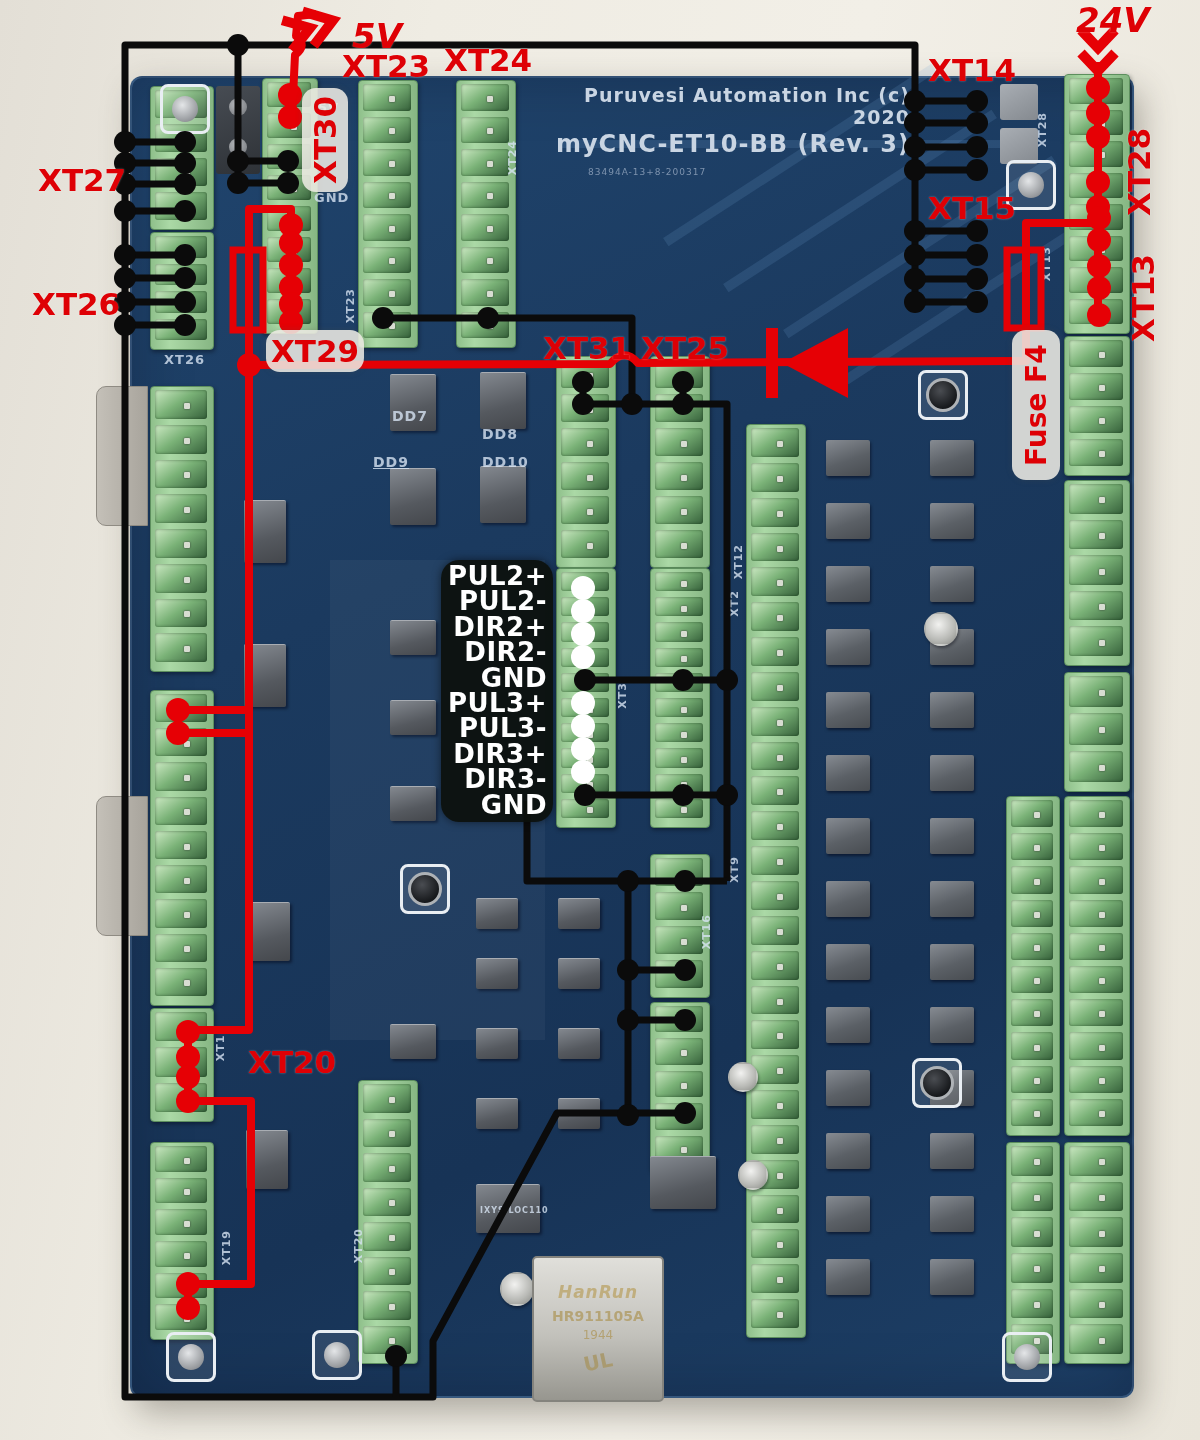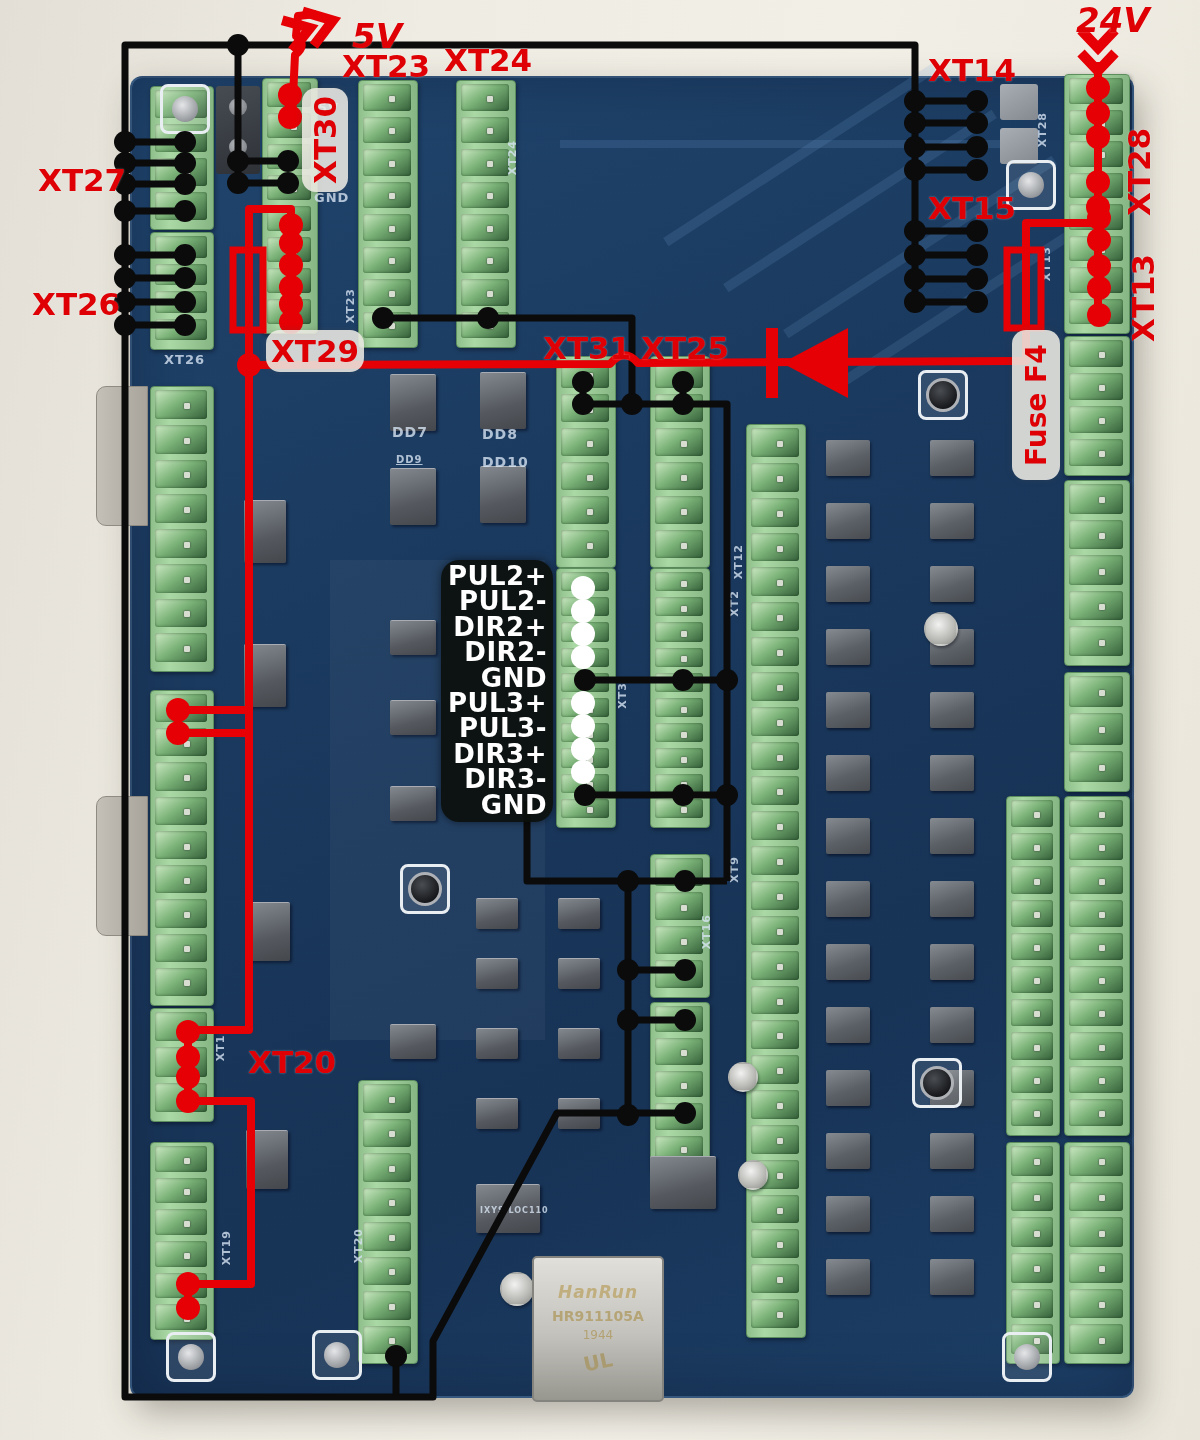--- a/index.html
+++ b/index.html
@@ -58,20 +58,25 @@
 </style>
 </head>
 <body>
 
 <div class="stage">
   <div class="tab" style="left:96px;top:386px;width:50px;height:138px;"></div>
   <div class="tab" style="left:96px;top:796px;width:50px;height:138px;"></div>
 
   <div class="board"></div>
 
+  <div class="title">
+    <div class="l1">Puruvesi Automation Inc  (c) 2020</div>
+    <div class="l2">myCNC-ET10-BB (Rev. 3)</div>
+    <div class="sn">83494A-13+8-200317</div>
+  </div>
 
   <div id="gen">
       <div class="decor abs" style="left: 640px; top: 150px; width: 320px; height: 10px; transform: rotate(-33deg); z-index: 3;"></div>
       <div class="decor abs" style="left: 700px; top: 196px; width: 320px; height: 10px; transform: rotate(-33deg); z-index: 3;"></div>
       <div class="decor abs" style="left: 760px; top: 242px; width: 320px; height: 10px; transform: rotate(-33deg); z-index: 3;"></div>
       <div class="decor abs" style="left: 820px; top: 288px; width: 320px; height: 10px; transform: rotate(-33deg); z-index: 3;"></div>
       <div class="decor abs" style="left: 560px; top: 140px; width: 470px; height: 8px; z-index: 3;"></div>
       <div class="decor abs" style="left: 330px; top: 560px; width: 215px; height: 480px; background: rgba(255, 255, 255, 0.043); z-index: 3;"></div>
       <div class="conn" style="left: 150px; top: 86px; width: 62px; height: 142px; z-index: 4;">
         <div class="cell" style="left: 4px; top: 3px; width: 52px; height: 28px;">
@@ -762,23 +767,23 @@
       </div>
       <div class="gsq" style="left: 1000px; top: 84px; width: 38px; height: 36px;"></div>
       <div class="gsq" style="left: 1000px; top: 128px; width: 38px; height: 36px;"></div>
       <div class="silk" style="left: 164px; top: 352px; font-size: 13px; z-index: 7;">XT26</div>
       <div class="silk" style="left: 318px; top: 100px; font-size: 13px; z-index: 7;">5V</div>
       <div class="silk" style="left: 314px; top: 190px; font-size: 13px; z-index: 7;">GND</div>
       <div class="silk v" style="left: 344px; top: 288px; font-size: 11px; z-index: 7;">XT23</div>
       <div class="silk v" style="left: 506px; top: 140px; font-size: 11px; z-index: 7;">XT24</div>
       <div class="silk v" style="left: 1036px; top: 112px; font-size: 11px; z-index: 7;">XT28</div>
       <div class="silk v" style="left: 1040px; top: 246px; font-size: 11px; z-index: 7;">XT13</div>
-      <div class="silk" style="left: 392px; top: 424px; font-size: 14px; z-index: 7;">DD7</div>
+      <div class="silk" style="left: 392px; top: 408px; font-size: 14px; z-index: 7;">DD7</div>
       <div class="silk" style="left: 482px; top: 426px; font-size: 14px; z-index: 7;">DD8</div>
-      <div class="silk" style="left: 396px; top: 454px; font-size: 10px; z-index: 7; text-decoration: underline;">DD9</div>
+      <div class="silk" style="left: 373px; top: 454px; font-size: 14px; z-index: 7; text-decoration: underline;">DD9</div>
       <div class="silk" style="left: 482px; top: 454px; font-size: 14px; z-index: 7;">DD10</div>
       <div class="silk v" style="left: 616px; top: 682px; font-size: 11px; z-index: 7;">XT3</div>
       <div class="silk v" style="left: 728px; top: 590px; font-size: 11px; z-index: 7;">XT2</div>
       <div class="silk v" style="left: 732px; top: 544px; font-size: 11px; z-index: 7;">XT12</div>
       <div class="silk v" style="left: 728px; top: 856px; font-size: 11px; z-index: 7;">XT9</div>
       <div class="silk v" style="left: 700px; top: 914px; font-size: 11px; z-index: 7;">XT16</div>
       <div class="silk v" style="left: 214px; top: 1026px; font-size: 11px; z-index: 7;">XT18</div>
       <div class="silk v" style="left: 220px; top: 1230px; font-size: 11px; z-index: 7;">XT19</div>
       <div class="silk v" style="left: 352px; top: 1228px; font-size: 11px; z-index: 7;">XT20</div>
       <div class="silk" style="left: 480px; top: 1206px; font-size: 8px; z-index: 7;">IXYS LOC110</div>

